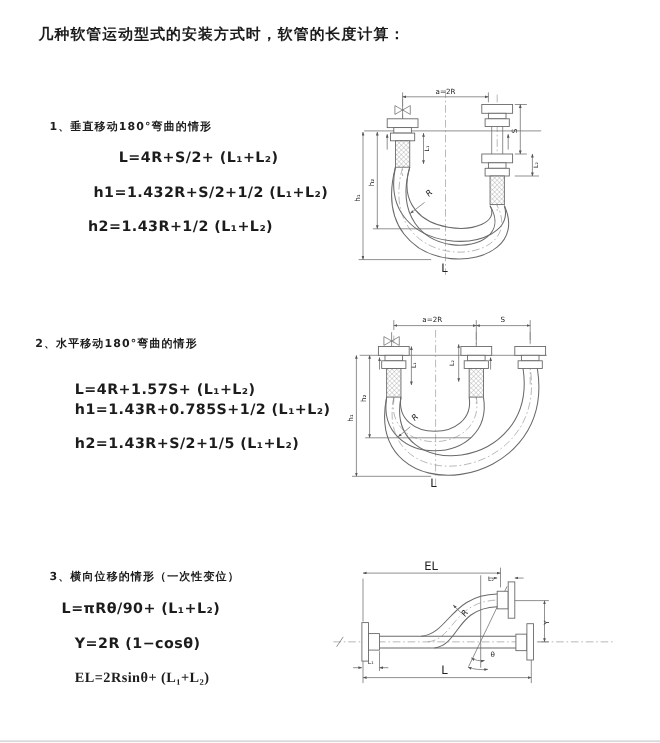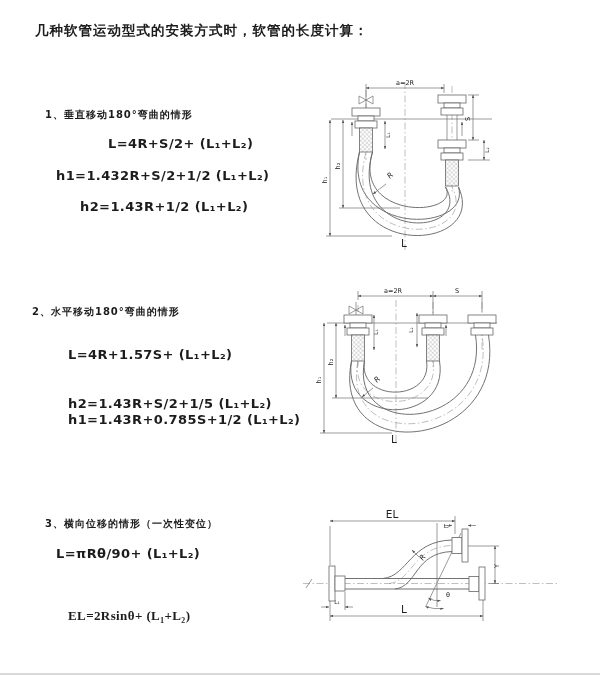--- a/index.html
+++ b/index.html
@@ -26,30 +26,31 @@
 </style>
 </head>
 <body>
 
 <div id="page">
 
   <div class="abs title" style="left:35px;top:22px;">几种软管运动型式的安装方式时，软管的长度计算：</div>
 
   <div class="abs heading" style="left:45px;top:108px;">1、垂直移动180°弯曲的情形</div>
   <div class="abs formula" style="left:68px;top:136px;margin-left:40px;">L=4R+S/2+ (L₁+L₂)</div>
-  <div class="abs formula" style="left:56px;top:168px;">h1=1.432R+S/2+1/2 (L₁+L₂)</div>
+  <div class="abs formula" style="left:85px;top:168px;">h1=1.432R+S/2+1/2 (L₁+L₂)</div>
   <div class="abs formula" style="left:80px;top:199px;">h2=1.43R+1/2 (L₁+L₂)</div>
 
   <div class="abs heading" style="left:32px;top:305px;">2、水平移动180°弯曲的情形</div>
   <div class="abs formula" style="left:68px;top:347px;">L=4R+1.57S+ (L₁+L₂)</div>
-  <div class="abs formula" style="left:68px;top:365px;margin-top:47px;">h1=1.43R+0.785S+1/2 (L₁+L₂)</div>
+  <div class="abs formula" style="left:68px;top:365px;">h1=1.43R+0.785S+1/2 (L₁+L₂)</div>
   <div class="abs formula" style="left:68px;top:396px;">h2=1.43R+S/2+1/5 (L₁+L₂)</div>
 
   <div class="abs heading" style="left:45px;top:517px;">3、横向位移的情形（一次性变位）</div>
   <div class="abs formula" style="left:56px;top:546px;">L=πRθ/90+ (L₁+L₂)</div>
+  <div class="abs formula" style="left:68px;top:578px;">Y=2R (1−cosθ)</div>
   <div class="abs formula" style="left:68px;top:608px;font-family:Liberation Serif, serif;">EL=2Rsinθ+ (L₁+L₂)</div>
 
   <svg style="left:300px;top:60px;" width="300" height="205" viewBox="300 60 300 205">
     <defs>
       <marker id="arr1" markerWidth="6" markerHeight="5" refX="4.6" refY="1.8" orient="auto-start-reverse">
         <path d="M0,0 L4.8,1.8 L0,3.6 z" fill="#555"></path>
       </marker>
       <pattern id="braid1" width="3" height="3" patternUnits="userSpaceOnUse" patternTransform="rotate(45)">
         <rect width="3" height="3" fill="#fff"></rect>
         <path d="M0,0V3M0,0H3" stroke="#8a8a8a" stroke-width="0.5"></path>

